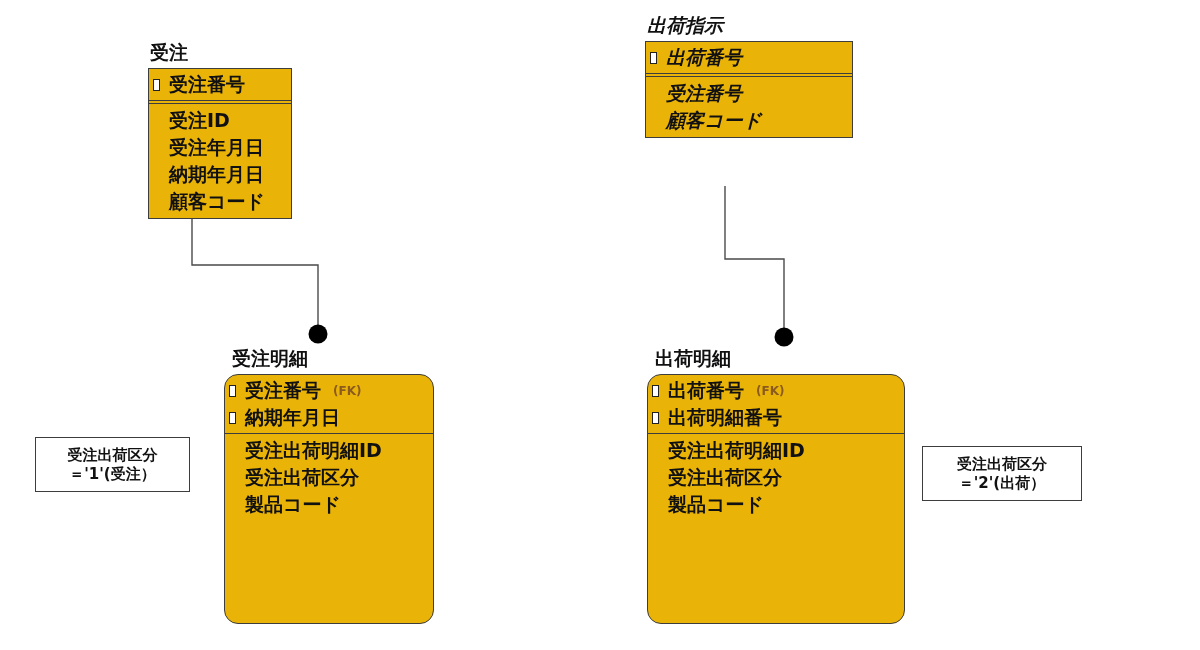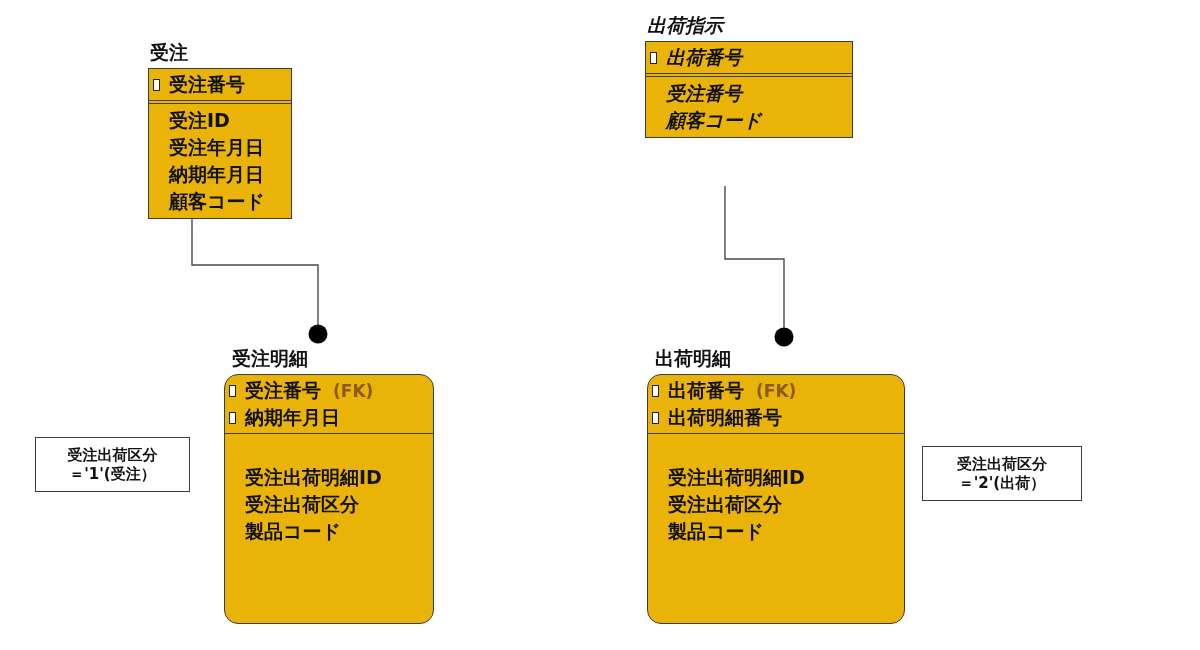--- a/index.html
+++ b/index.html
@@ -12,28 +12,28 @@
   .entity-title{font-size:19px;font-weight:700;line-height:24px;margin-bottom:4px;
                 white-space:nowrap;padding-left:2px;}
   .entity.rounded .entity-title{padding-left:8px;}
   .entity-box{border:1.6px solid #3d3d3d;background:#eab308;box-sizing:border-box;}
   .entity.rounded .entity-box{border-radius:14px;}
 
   .key-section{padding:2px 6px 2px 4px;}
   .entity.square .key-section{border-bottom:1.5px solid #3d3d3d;}
   .entity.square .attr-section{border-top:1.5px solid #3d3d3d;margin-top:2px;}
   .entity.rounded .key-section{border-bottom:1.5px solid #3d3d3d;}
-  .attr-section{padding:3px 6px 3px 4px;margin-top:27px;}
+  .attr-section{padding:3px 6px 3px 4px;}
 
   .row{height:27px;display:flex;align-items:center;font-size:19px;font-weight:700;
        white-space:nowrap;}
   .attr-row{padding-left:16px;}
   .key-icon{width:5px;height:10px;border:1.3px solid #222;margin-right:9px;flex:none;
             background:#fff;}
-  .fk{color:#8a5a1e;margin-left:12px;font-size:17px;font-weight:700;}
+  .fk{color:#8a5a1e;margin-left:12px;font-size:12px;font-weight:700;}
 
   .note{position:absolute;border:1.6px solid #3d3d3d;background:#fff;box-sizing:border-box;
         display:flex;flex-direction:column;align-items:center;justify-content:center;
         font-size:15px;font-weight:700;line-height:19px;text-align:center;}
 </style>
 </head>
 <body>
 
 <div class="canvas">
 

